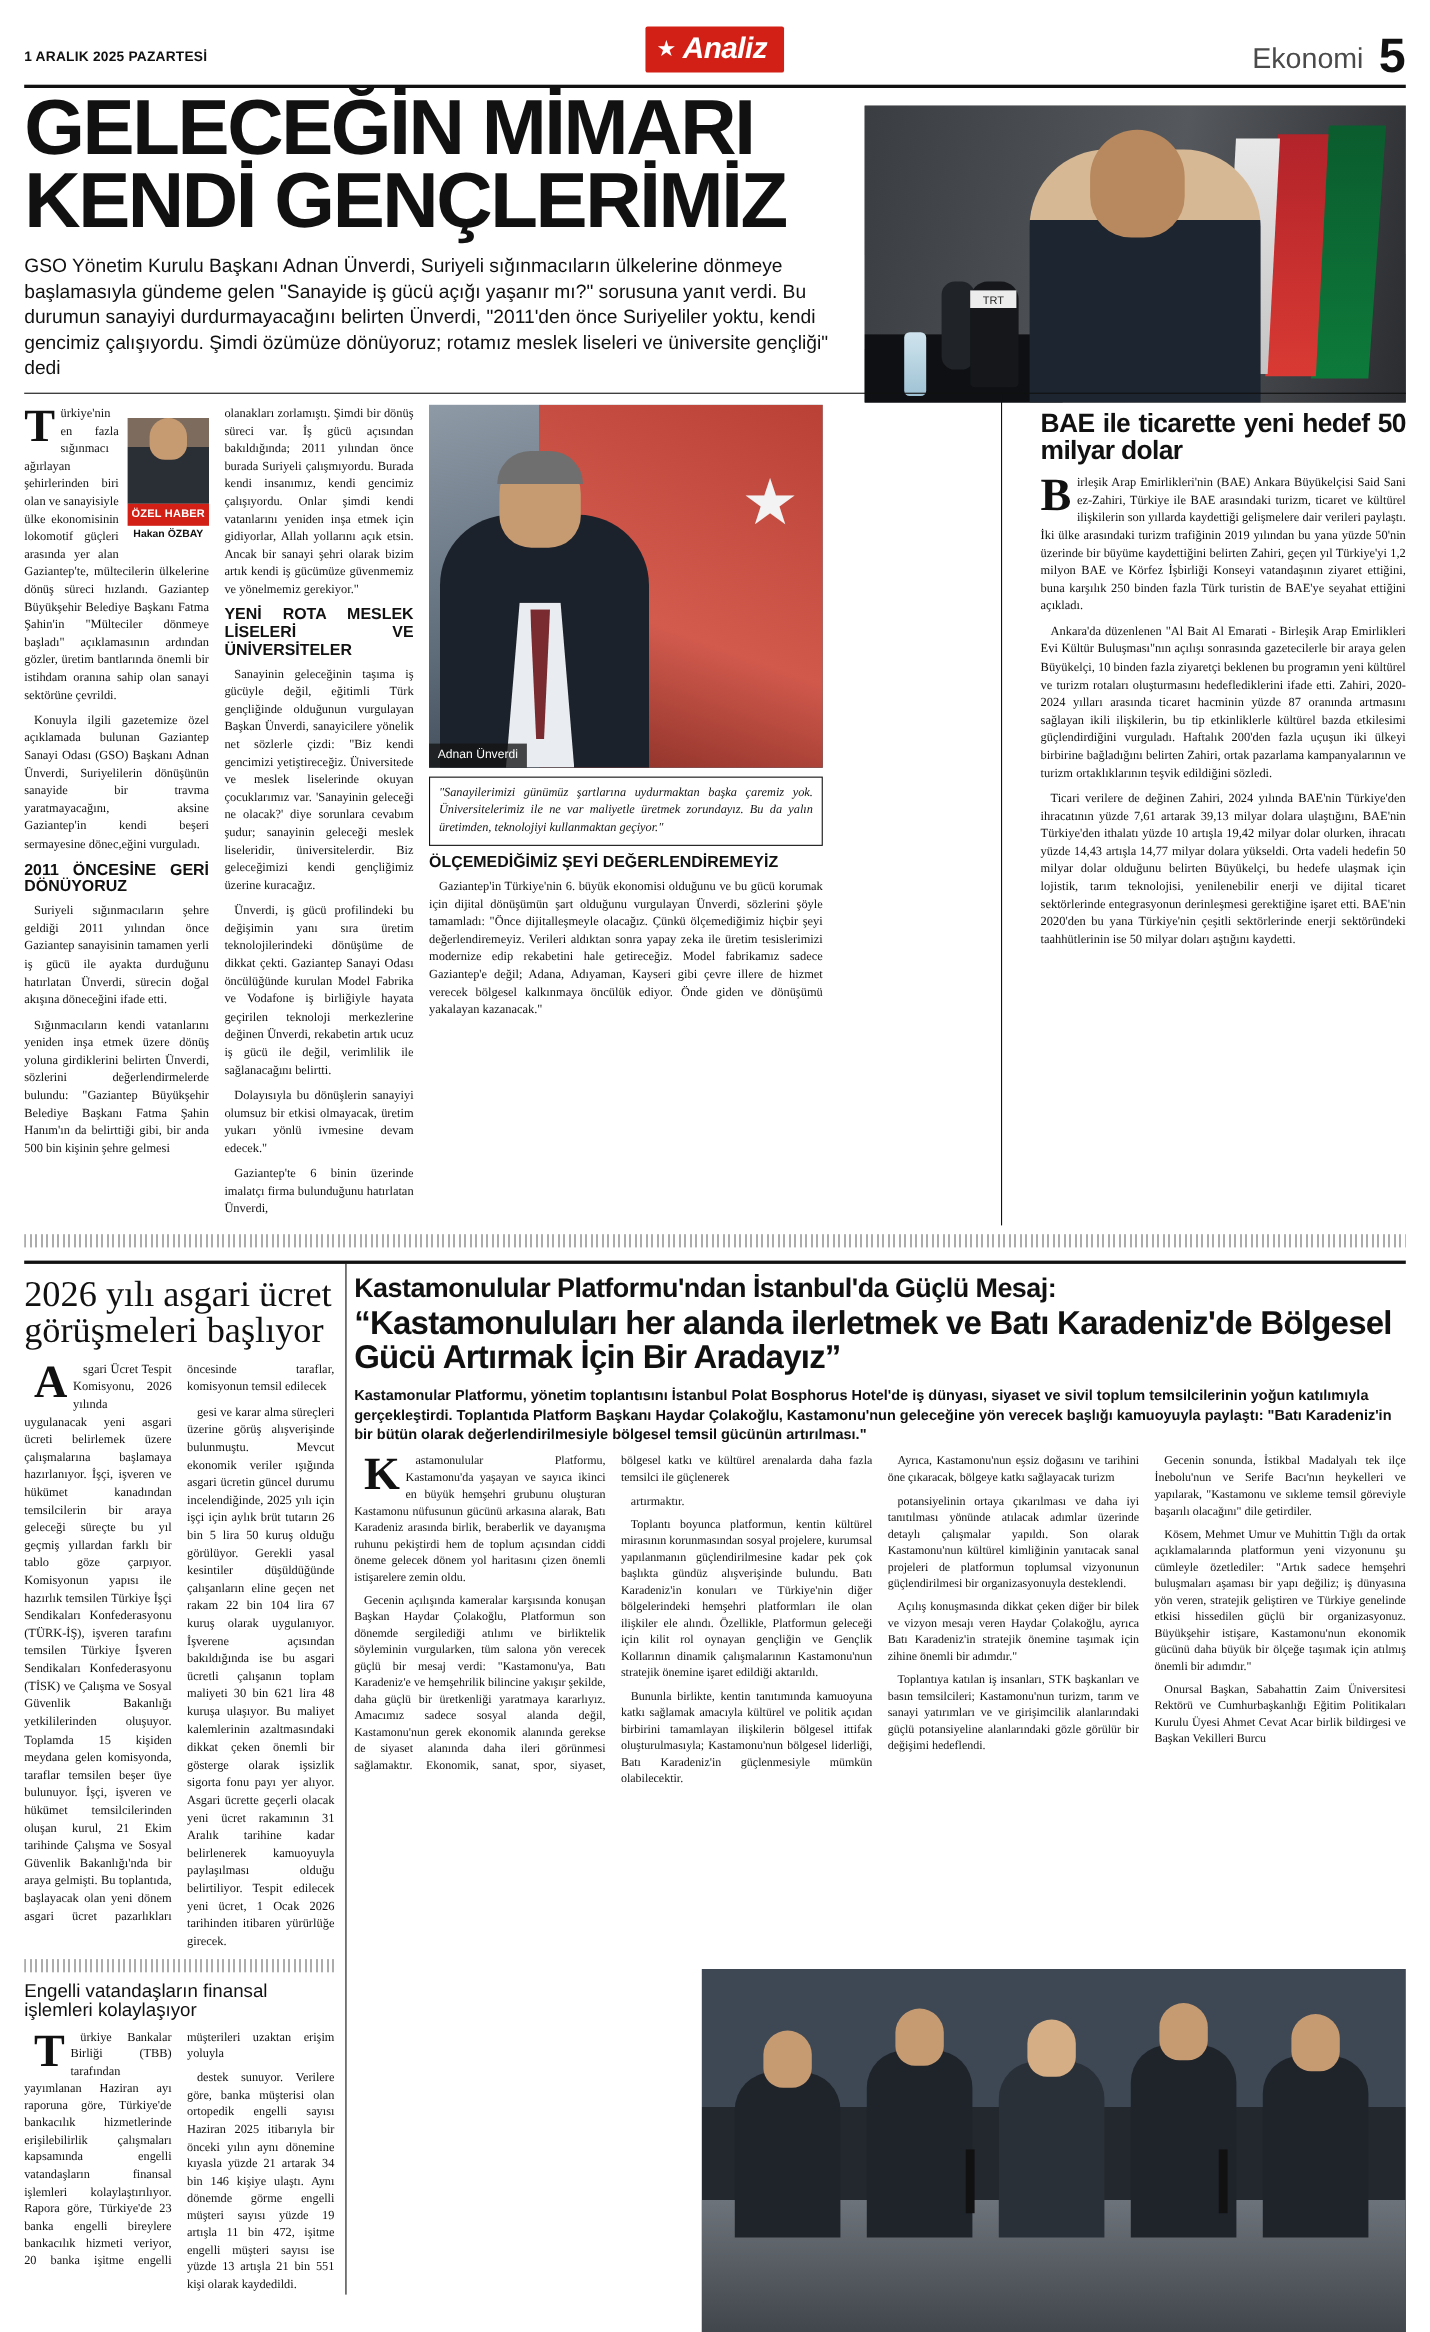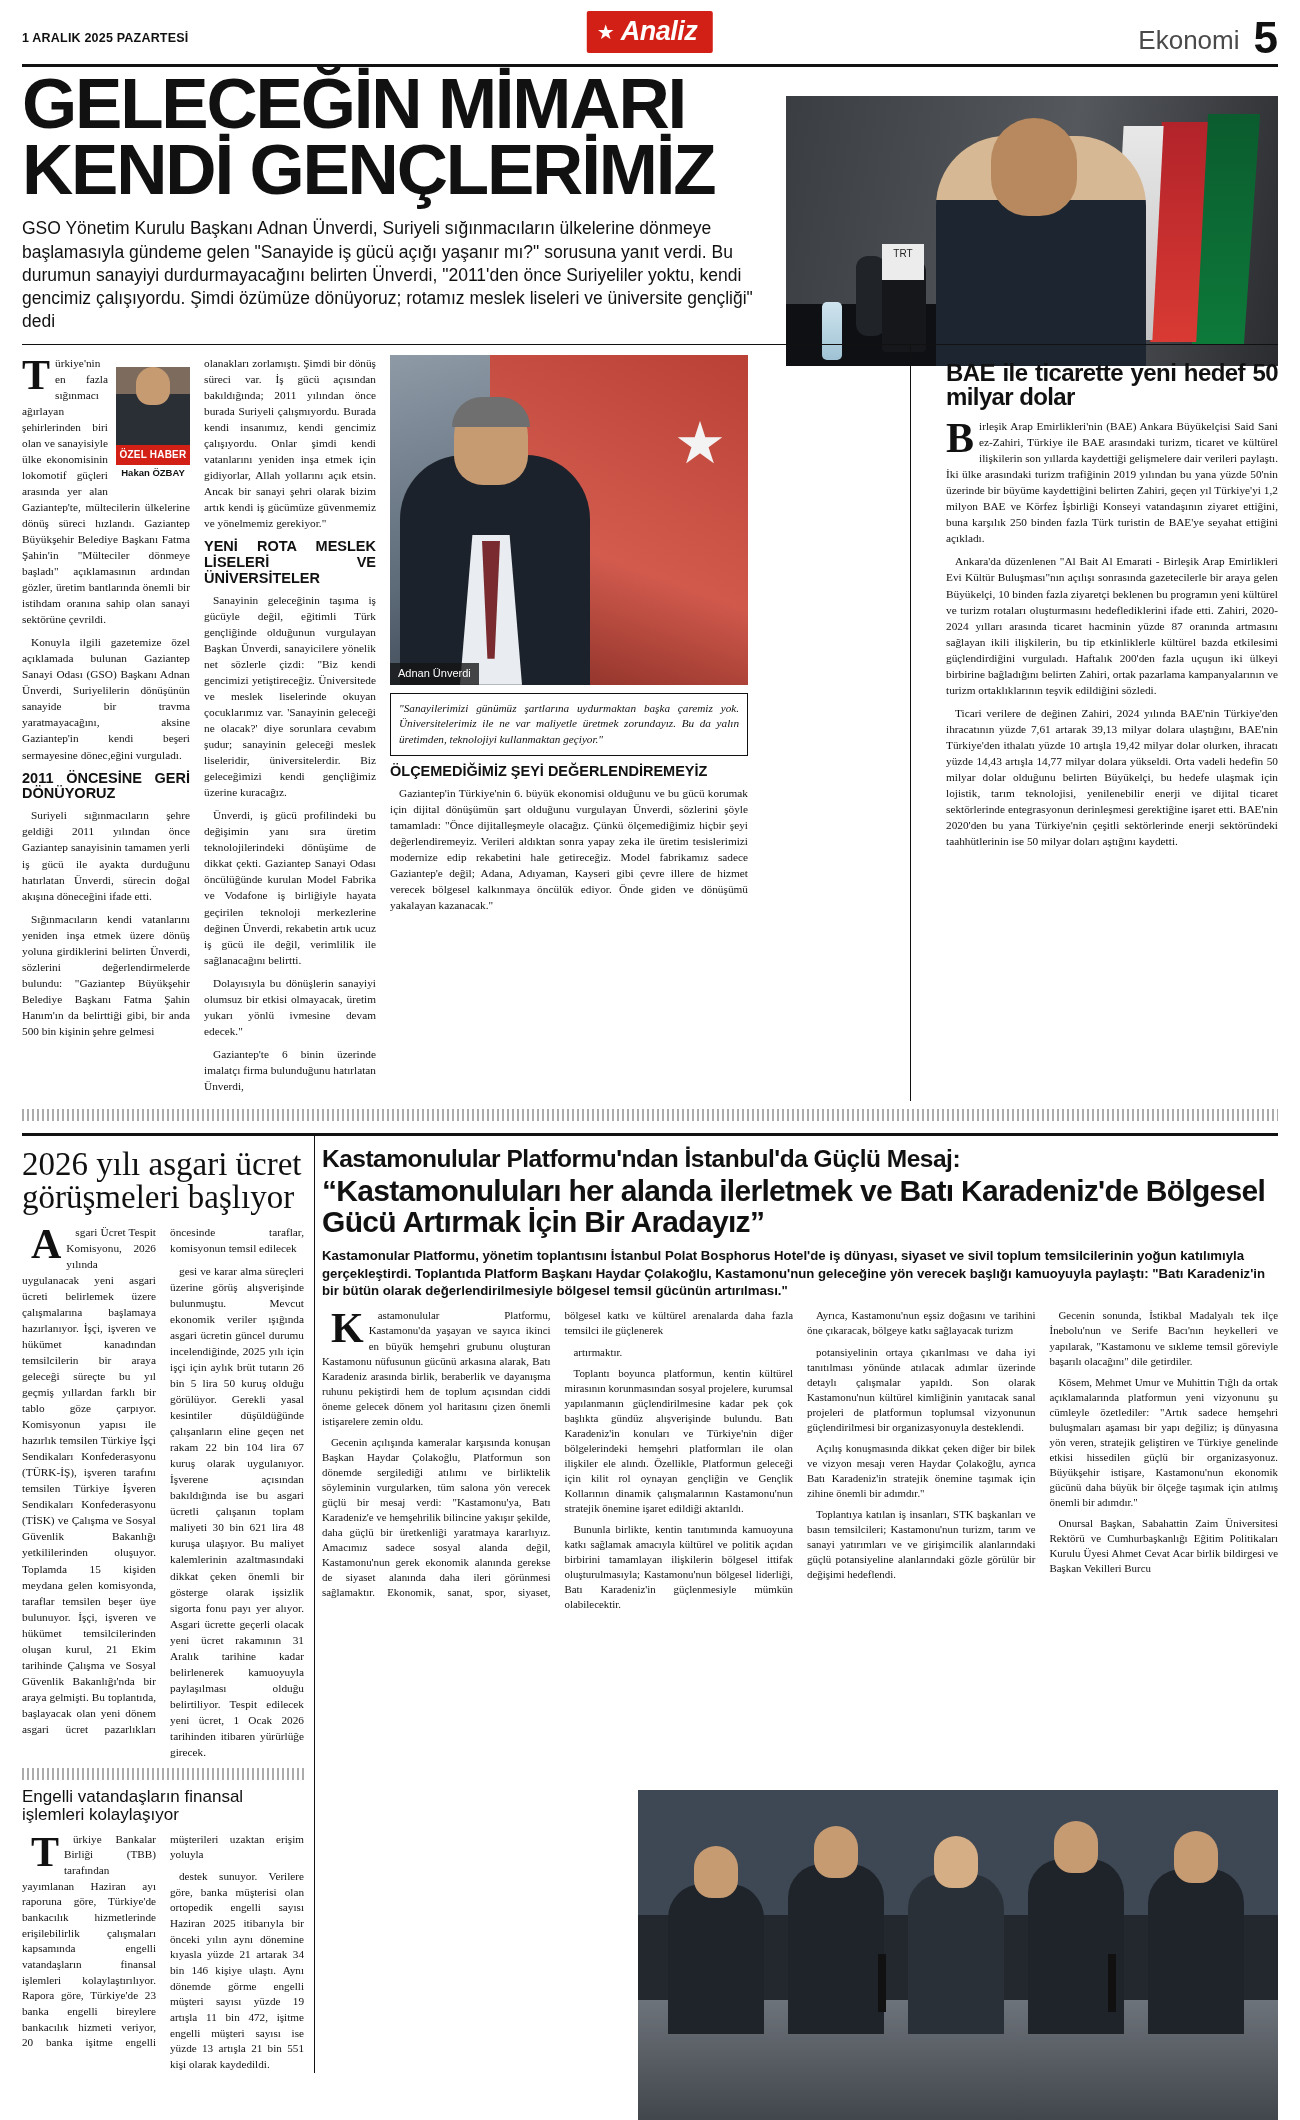--- a/index.html
+++ b/index.html
@@ -6,21 +6,21 @@
   html, body { margin:0; padding:0; }
   body {
     width: 1300px;
     height: 2120px;
     background: #ffffff;
     font-family: "Liberation Serif", serif;
     color: #111;
     position: relative;
     overflow: hidden;
   }
-  .page { position:relative; width:1300px; height:2120px; padding: 5px 22px; }
+  .page { position:relative; width:1300px; height:2120px; padding: 18px 22px; }
 
   
   .masthead {
     display:flex; align-items:center; justify-content:space-between;
     padding: 14px 0 8px 0;
     border-bottom: 3px solid #111;
     position: relative;
   }
   .md-date { font-family:"Liberation Sans", sans-serif; font-size:12.5px; letter-spacing:.2px; font-weight:600; }
   .logo-wrap { position:absolute; left:50%; transform:translateX(-50%); top:6px; text-align:center; }
@@ -61,21 +61,21 @@
     overflow:hidden;
   }
   .hp-wall { position:absolute; inset:0; background:linear-gradient(100deg,#3a3d41,#55585c 55%,#2a2c30); }
   .hp-flagA { position:absolute; right:26px; top:18px; width:52px; height:230px; background:linear-gradient(180deg,#0b5c2e,#0d7a3a); transform:skewX(-4deg); }
   .hp-flagB { position:absolute; right:76px; top:26px; width:46px; height:220px; background:linear-gradient(180deg,#b2232a,#d93a33); transform:skewX(-3deg); }
   .hp-flagC { position:absolute; right:120px; top:30px; width:40px; height:214px; background:linear-gradient(180deg,#e8e8e8,#c4c4c4); transform:skewX(-3deg); }
   .hp-person { position:absolute; left:150px; bottom:0; width:210px; height:230px; background:linear-gradient(180deg,#d7b894 0 28%, #1c2530 28% 100%); border-radius:70px 70px 0 0; }
   .hp-head { position:absolute; left:205px; bottom:150px; width:86px; height:98px; background:#b8895e; border-radius:46px 46px 40px 40px; }
   .hp-mic { position:absolute; left:96px; bottom:14px; width:44px; height:96px; background:#15171a; border-radius:16px 16px 4px 4px; }
   .hp-mic2 { position:absolute; left:70px; bottom:30px; width:30px; height:80px; background:#202327; border-radius:12px; }
-  .hp-badge { position:absolute; left:96px; bottom:86px; width:42px; height:36px; background:#ececec; color:#222; font-size:9px; font-family:"Liberation Sans",sans-serif; text-align:center; line-height:20px; }
+  .hp-badge { position:absolute; left:96px; bottom:86px; width:42px; height:16px; background:#ececec; color:#222; font-size:9px; font-family:"Liberation Sans",sans-serif; text-align:center; line-height:20px; }
   .hp-bottle { position:absolute; left:36px; bottom:6px; width:20px; height:58px; background:linear-gradient(180deg,#cfe4ee,#9fc2d4); border-radius:5px; }
   .hp-podium { position:absolute; left:0; bottom:0; width:180px; height:62px; background:#0e1013; }
 
   
   .main-grid {
     display:grid;
     grid-template-columns: 168px 172px 172px 172px 170px 1fr;
     gap: 0 14px;
     margin-top: 10px;
     border-top: 1px solid #111;

